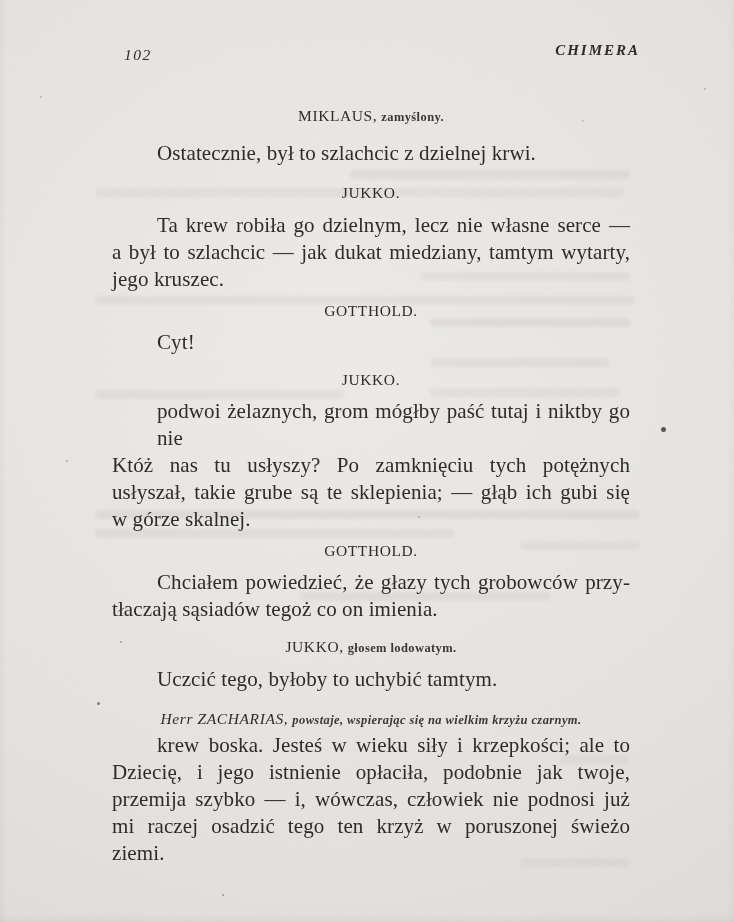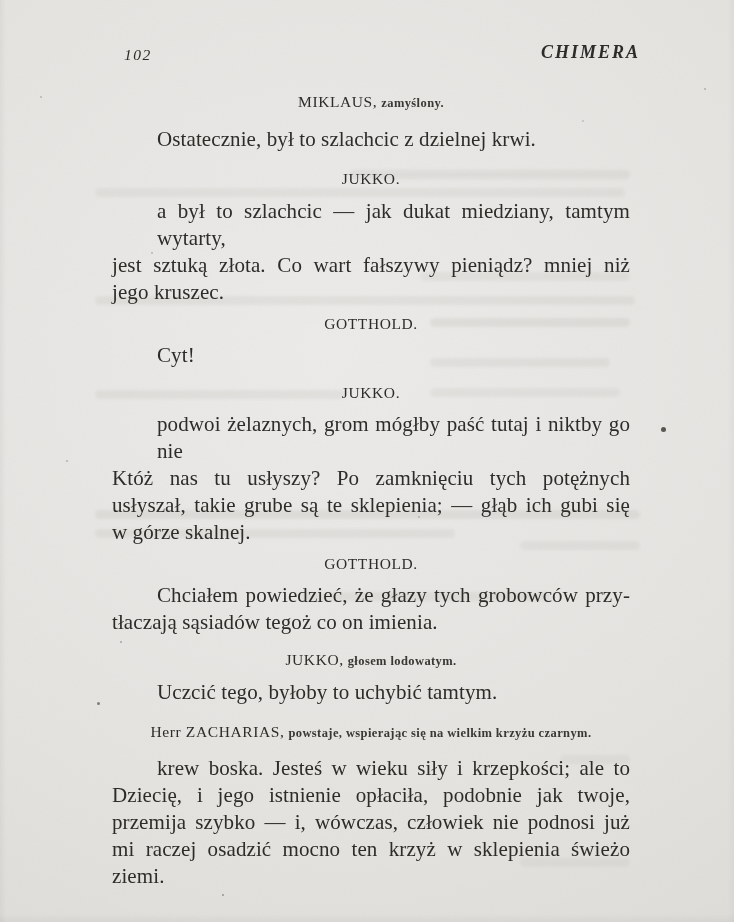--- a/index.html
+++ b/index.html
@@ -25,21 +25,21 @@
   }
   
   .pagenum {
     position: absolute; top: 46px; left: 124px;
     font-style: italic;
     font-size: 15.5px; letter-spacing: 1.5px;
   }
   .journal {
     position: absolute; top: 42px; right: 94px;
     font-style: italic;
-    font-size: 18px; letter-spacing: 2px;
+    font-size: 15px; letter-spacing: 2px;
     font-weight: bold;
   }
   
   .body-col {
     position: absolute; top: 0; left: 112px;
     width: 518px;
     padding-top: 92px;
   }
   .heading {
     text-align: center;
@@ -59,27 +59,27 @@
   .pline {
     font-size: 21px;
     line-height: 27px;
     text-align: justify;
     letter-spacing: 0.1px;
   }
   .pline:not(:last-child) { text-align-last: justify; }
   .pline:first-child { padding-left: 45px; }
   
   .section .heading          { margin: 14px 0 8px; }
-  .section:nth-child(1) .heading { margin-top: 0;    margin-bottom: 13px; }
+  .section:nth-child(1) .heading { margin-top: 14px;    margin-bottom: 13px; }
   .section:nth-child(2) .heading { margin-top: 16px; margin-bottom: 9px; }
   .section:nth-child(3) .heading { margin-top: 8px;  margin-bottom: 8px; }
   .section:nth-child(4) .heading { margin-top: 14px; margin-bottom: 8px; }
   .section:nth-child(5) .heading { margin-top: 8px;  margin-bottom: 8px; }
   .section:nth-child(6) .heading { margin-top: 14px; margin-bottom: 8px; }
-  .section:nth-child(7) .heading { margin-top: 16px; margin-bottom: 12px; }
+  .section:nth-child(7) .heading { margin-top: 16px; margin-bottom: 2px; font-style: italic; }
   
   .ghost {
     position: absolute;
     height: 9px;
     border-radius: 5px;
     background: #8f8d84;
     opacity: 0.11;
     filter: blur(1.6px);
     pointer-events: none;
   }
@@ -141,22 +141,22 @@
           <div class="pline">Ostatecznie, był to szlachcic z dzielnej krwi.</div>
         </div>
   </section>
 
   <section class="section">
     <div class="heading">
       <span class="speaker">JUKKO.</span>
       
     </div>
     <div class="para">
+          <div class="pline">Ta krew robiła go dzielnym, lecz nie własne serce —</div>
           <div class="pline">a był to szlachcic — jak dukat miedziany, tamtym wytarty,</div>
-          <div class="pline">jest sztuką złota.  Co wart fałszywy pieniądz? mniej niż</div>
           <div class="pline">jego kruszec.</div>
         </div>
   </section>
 
   <section class="section">
     <div class="heading">
       <span class="speaker">GOTTHOLD.</span>
       
     </div>
     <div class="para">
@@ -200,18 +200,18 @@
 
   <section class="section">
     <div class="heading">
       <span class="speaker">Herr ZACHARIAS,</span>
       <span class="direction"> powstaje, wspierając się na wielkim krzyżu czarnym.</span>
     </div>
     <div class="para">
           <div class="pline">krew boska.  Jesteś w wieku siły i krzepkości; ale to</div>
           <div class="pline">Dziecię, i jego istnienie opłaciła, podobnie jak twoje,</div>
           <div class="pline">przemija szybko — i, wówczas, człowiek nie podnosi już</div>
-          <div class="pline">mi raczej osadzić mocno ten krzyż w sklepienia świeżo</div>
+          <div class="pline">mi raczej osadzić tego ten krzyż w poruszonej świeżo</div>
           <div class="pline">ziemi.</div>
         </div>
   </section>
 </main>
 </div>
 
 </body></html>

